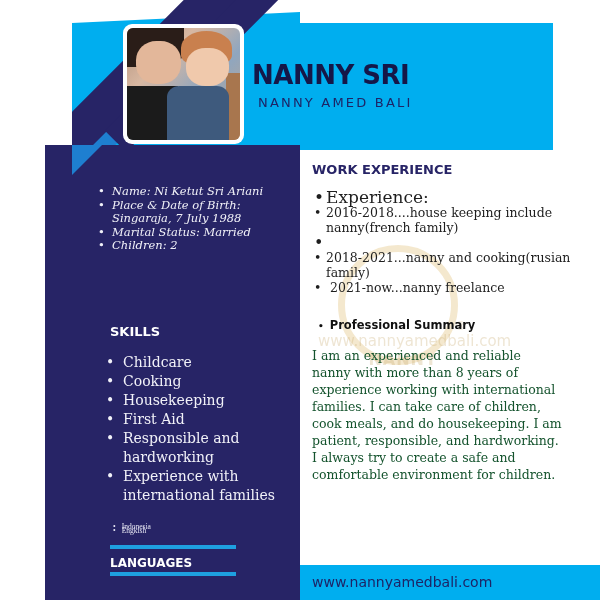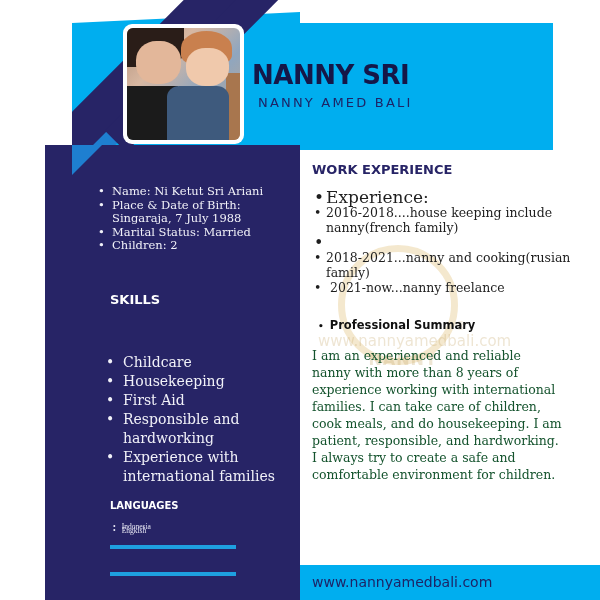--- a/index.html
+++ b/index.html
@@ -58,28 +58,28 @@
     .name-subtitle {
       position: absolute; left: 258px; top: 95px;
       font-family: "DejaVu Sans", sans-serif; font-size: 13px;
       color: #1d2466; letter-spacing: 2.2px;
     }
 
     .personal-list {
       position: absolute; left: 96px; top: 185px; width: 200px;
       list-style: none; color: #f1f1f8; font-family: "DejaVu Serif", serif; font-size: 11.5px; line-height: 13.5px;
     }
-    .personal-list li { position: relative; padding-left: 16px; }
+    .personal-list li { position: relative; padding-left: 16px; font-style: italic; }
     .personal-list li::before { content: "•"; position: absolute; left: 2px; top: 0; }
 
     .section-heading-light {
-      position: absolute; font-family: "DejaVu Sans", sans-serif; font-weight: bold; color: #ffffff;
+      position: absolute; font-family: "DejaVu Sans", sans-serif; font-weight: bold; color: #ffffff; margin-top: 32px;
     }
     .skills-heading { left: 110px; top: 292px; font-size: 13px; }
-    .languages-heading { left: 110px; top: 500px; font-size: 10px; }
+    .languages-heading { left: 110px; top: 524px; font-size: 12px; }
 
     .skills-list {
       position: absolute; left: 104px; top: 323px; width: 190px;
       list-style: none; color: #f1f1f8; font-family: "DejaVu Serif", serif; font-size: 14px; line-height: 19px; margin-top: 30px;
     }
     .skills-list li { position: relative; padding-left: 19px; }
     .skills-list li::before { content: "•"; position: absolute; left: 2px; top: 0; }
 
     .lang-item {
       position: absolute; left: 113px; color: #e8e8f4; font-size: 7.5px; font-family: Liberation Serif, serif;
@@ -170,20 +170,21 @@
 <ul class="personal-list">
   <li>Name: Ni Ketut Sri Ariani</li>
   <li>Place &amp; Date of Birth: Singaraja, 7 July 1988</li>
   <li>Marital Status: Married</li>
   <li>Children: 2</li>
 </ul>
 
 <div class="section-heading-light skills-heading">SKILLS</div>
 <ul class="skills-list">
   <li>Childcare</li>
+  <li>Cooking</li>
   <li>Housekeeping</li>
   <li>First Aid</li>
   <li>Responsible and hardworking</li>
   <li>Experience with international families</li>
 </ul>
 
 <div class="section-heading-light languages-heading">LANGUAGES</div>
 <div class="lang-item" style="top:526px;">
   <span class="dot">•</span><span>Engkish</span>
 </div>

